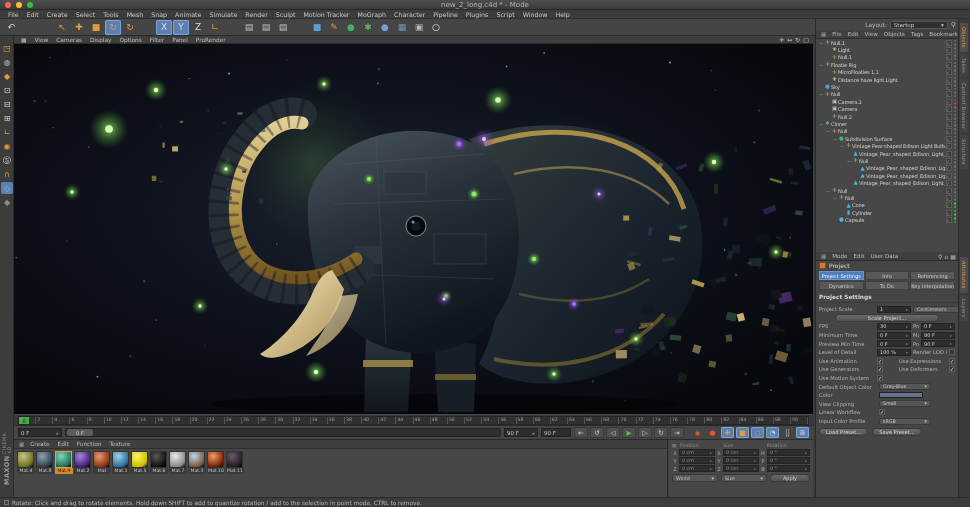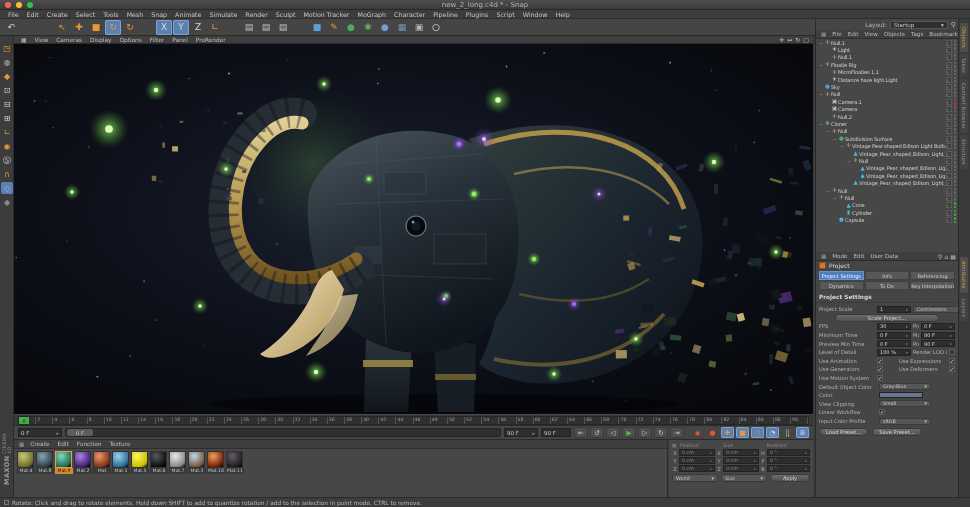--- a/index.html
+++ b/index.html
@@ -123,21 +123,21 @@
   .statusbar .sb-chk { width:5px; height:5px; border:1px solid #777; background:#444; flex:none; }
   .statusbar .sb-text { font-size:5.8px; color:#b8b8b8; white-space:nowrap; }
 </style>
 </head>
 <body>
 
 <div class="abs titlebar">
   <i class="tl" style="background: rgb(255, 95, 87);"></i>
   <i class="tl" style="background: rgb(254, 188, 46);"></i>
   <i class="tl" style="background: rgb(40, 200, 64);"></i>
-  <span class="win-title">new_2_long.c4d * - Snap</span>
+  <span class="win-title">new_2_long.c4d * - Mode</span>
 </div>
 
 <div class="abs menubar">
 
 <span class="mi">File</span>
     <span class="mi">Edit</span>
     <span class="mi">Create</span>
     <span class="mi">Select</span>
     <span class="mi">Tools</span>
     <span class="mi">Mesh</span>

